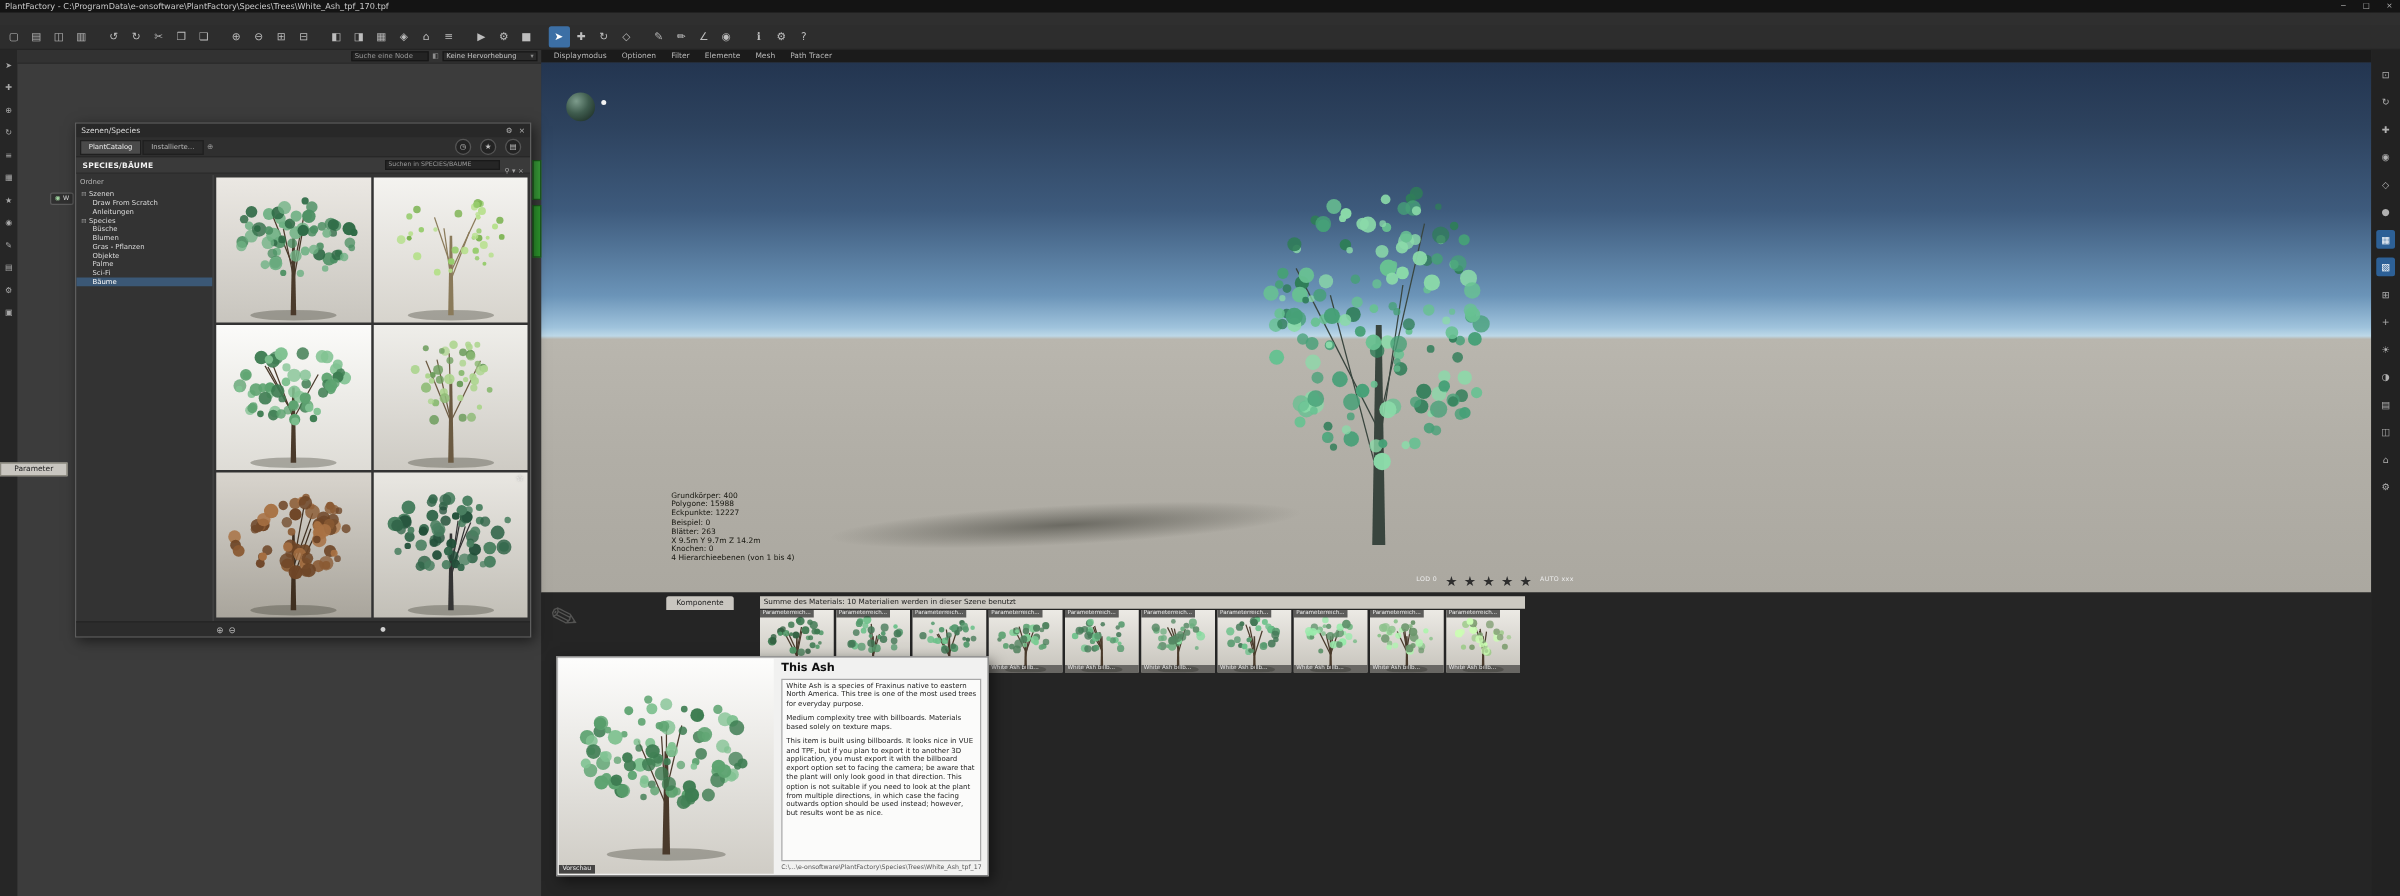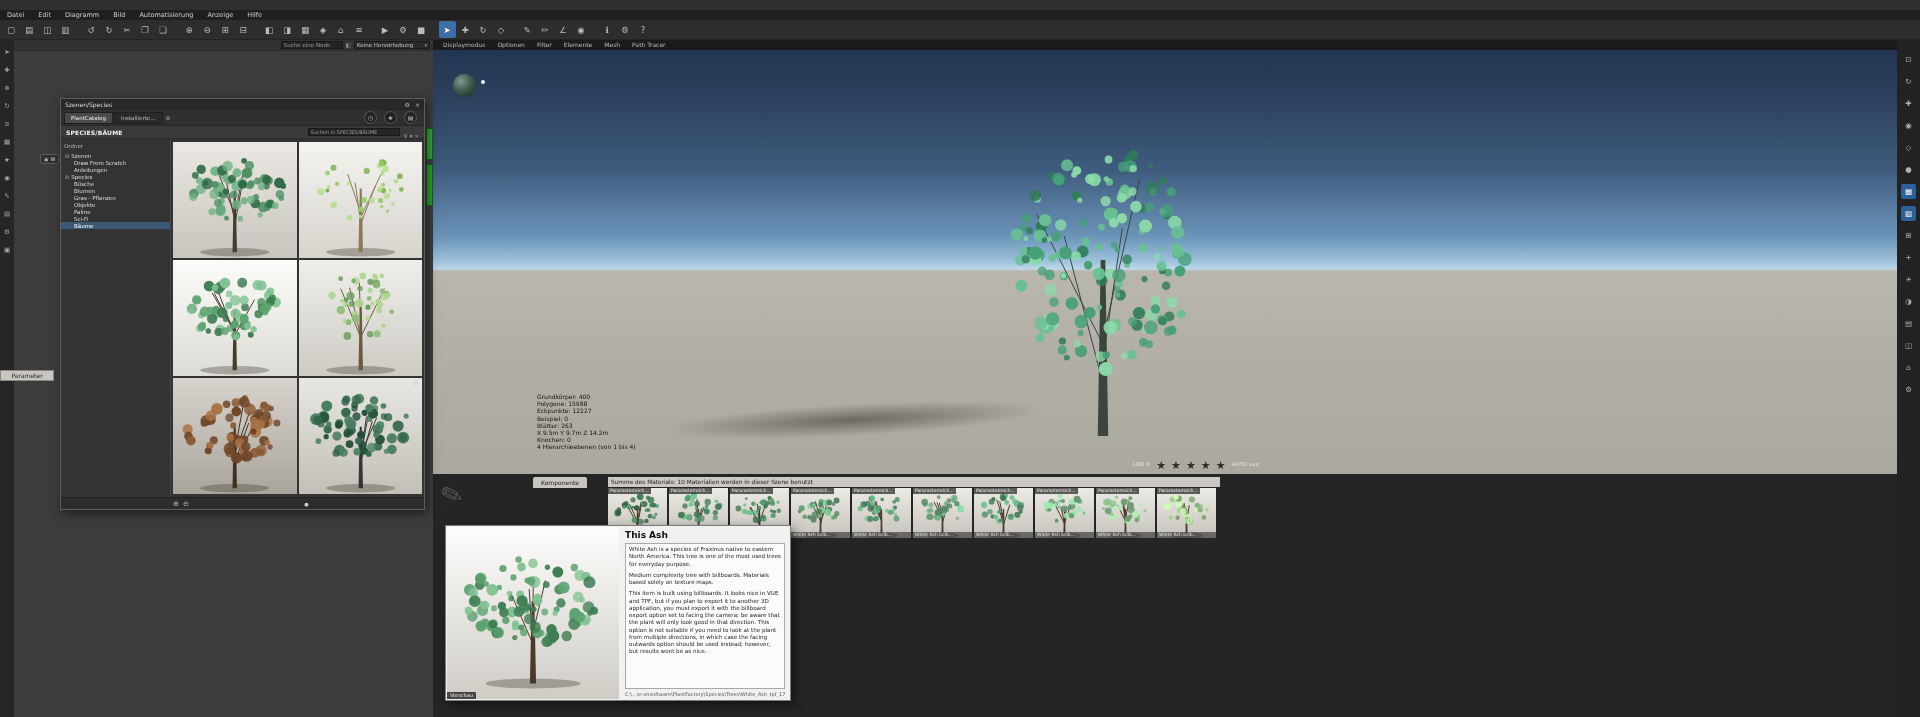--- a/index.html
+++ b/index.html
@@ -141,30 +141,29 @@
   .popup-desc{flex:1;margin-top:3px;border:1px solid #a8a8a8;background:#fbfbfa;padding:2px 3px;
               font-size:5.6px;line-height:1.3;color:#1c1c1c;overflow:hidden}
   .popup-desc p{margin:0 0 4px}
   .popup-path{font-size:5px;color:#555;margin-top:2px;white-space:nowrap;overflow:hidden}
 </style>
 </head>
 <body>
 
 <div class="app">
 
-
-  <div class="menubar" id="menubar">
-      <div class="menu-item">Datei</div>
-      <div class="menu-item">Edit</div>
-      <div class="menu-item">Diagramm</div>
-      <div class="menu-item">Bild</div>
-      <div class="menu-item">Automatisierung</div>
-      <div class="menu-item">Anzeige</div>
-      <div class="menu-item">Hilfe</div>
-    </div>
+  <div class="titlebar">
+    <span>PlantFactory - C:\ProgramData\e-onsoftware\PlantFactory\Species\Trees\White_Ash_tpf_170.tpf</span>
+    <div class="winbtns" id="winbtns">
+        <span class="winbtn">−</span>
+        <span class="winbtn">□</span>
+        <span class="winbtn">×</span>
+      </div>
+  </div>
+
   <div class="toolbar" id="toolbar">
       <div class="tool-btn">
         <span>▢</span>
       </div>
       <div class="tool-btn">
         <span>▤</span>
       </div>
       <div class="tool-btn">
         <span>◫</span>
       </div>

